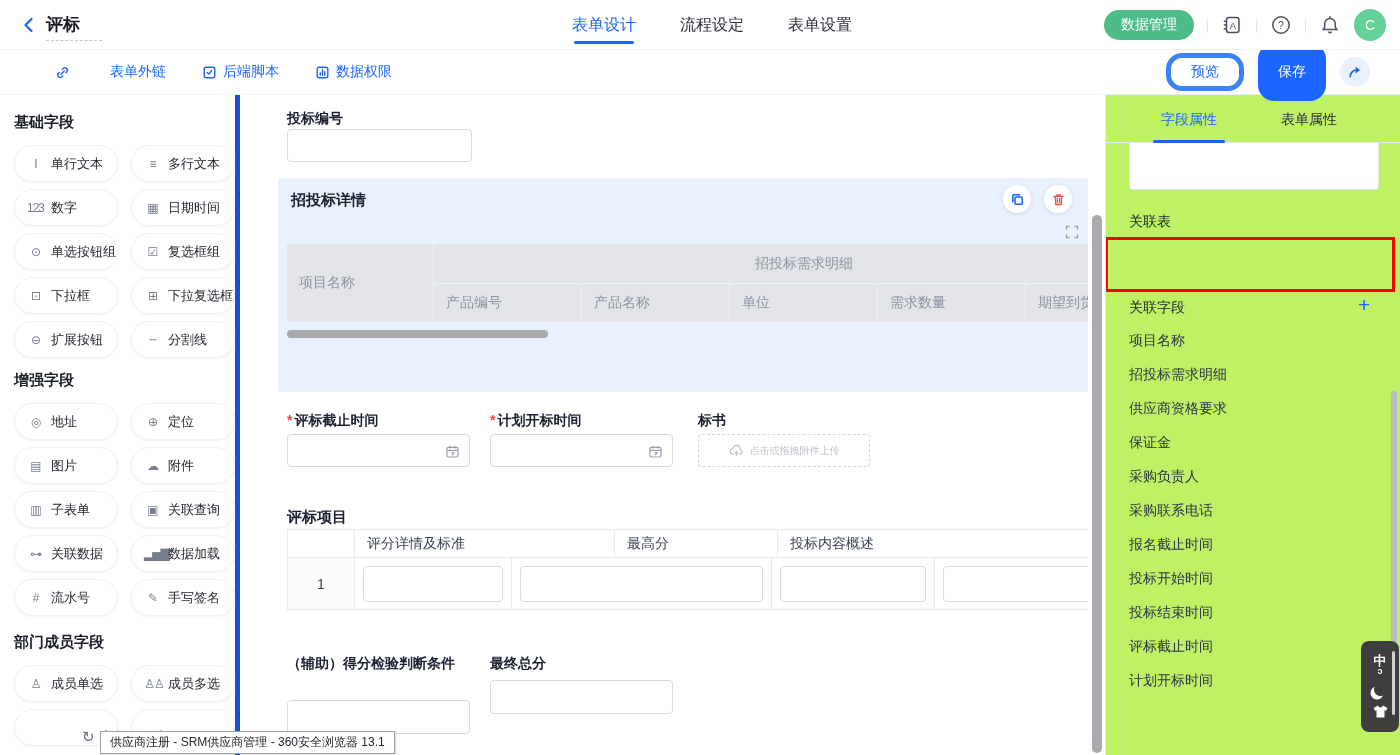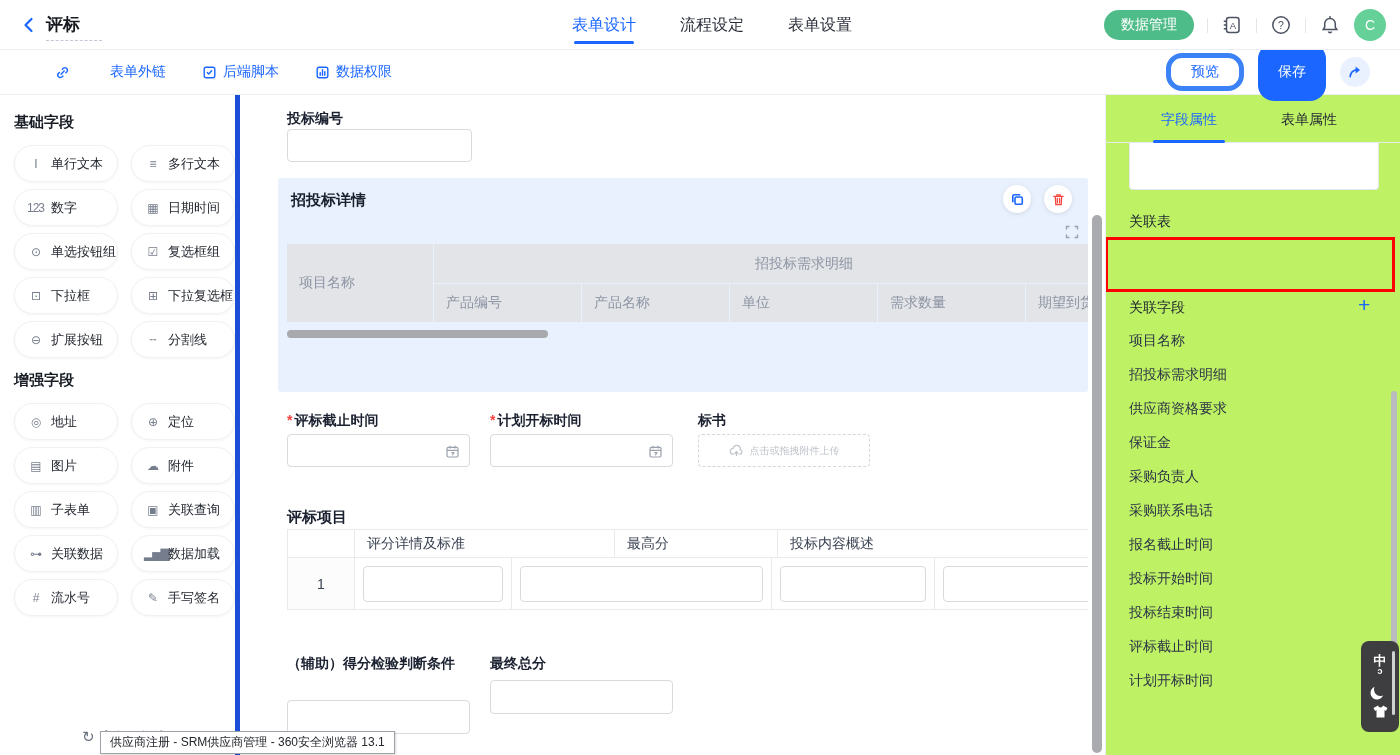--- a/index.html
+++ b/index.html
@@ -278,20 +278,39 @@
           <span class="ic">#</span>
           <span>流水号</span>
         </div>
 
         <div class="fpill">
           <span class="ic">✎</span>
           <span>手写签名</span>
         </div>
       </div>
   </div>
+  <div class="side-section" style="top:538px;">
+    <div class="side-title">部门成员字段</div>
+    <div class="pill-grid">
+
+        <div class="fpill">
+          <span class="ic">♙</span>
+          <span>成员单选</span>
+        </div>
+
+        <div class="fpill">
+          <span class="ic">♙♙</span>
+          <span>成员多选</span>
+        </div>
+      </div>
+    <div class="pill-grid" style="margin-top:7px;">
+      <div class="fpill"></div>
+      <div class="fpill"></div>
+    </div>
+  </div>
   <div class="recycle-row">
     <span class="ric">↻</span>
     <span>字段回收站</span>
   </div>
   <div class="sb" style="left:250px; top:8px; width:9px; height:564px;"></div>
 </div>
 
 <div id="canvas">
 
   <div class="flabel" style="left:25px; top:2px;"><span>投标编号</span></div>

